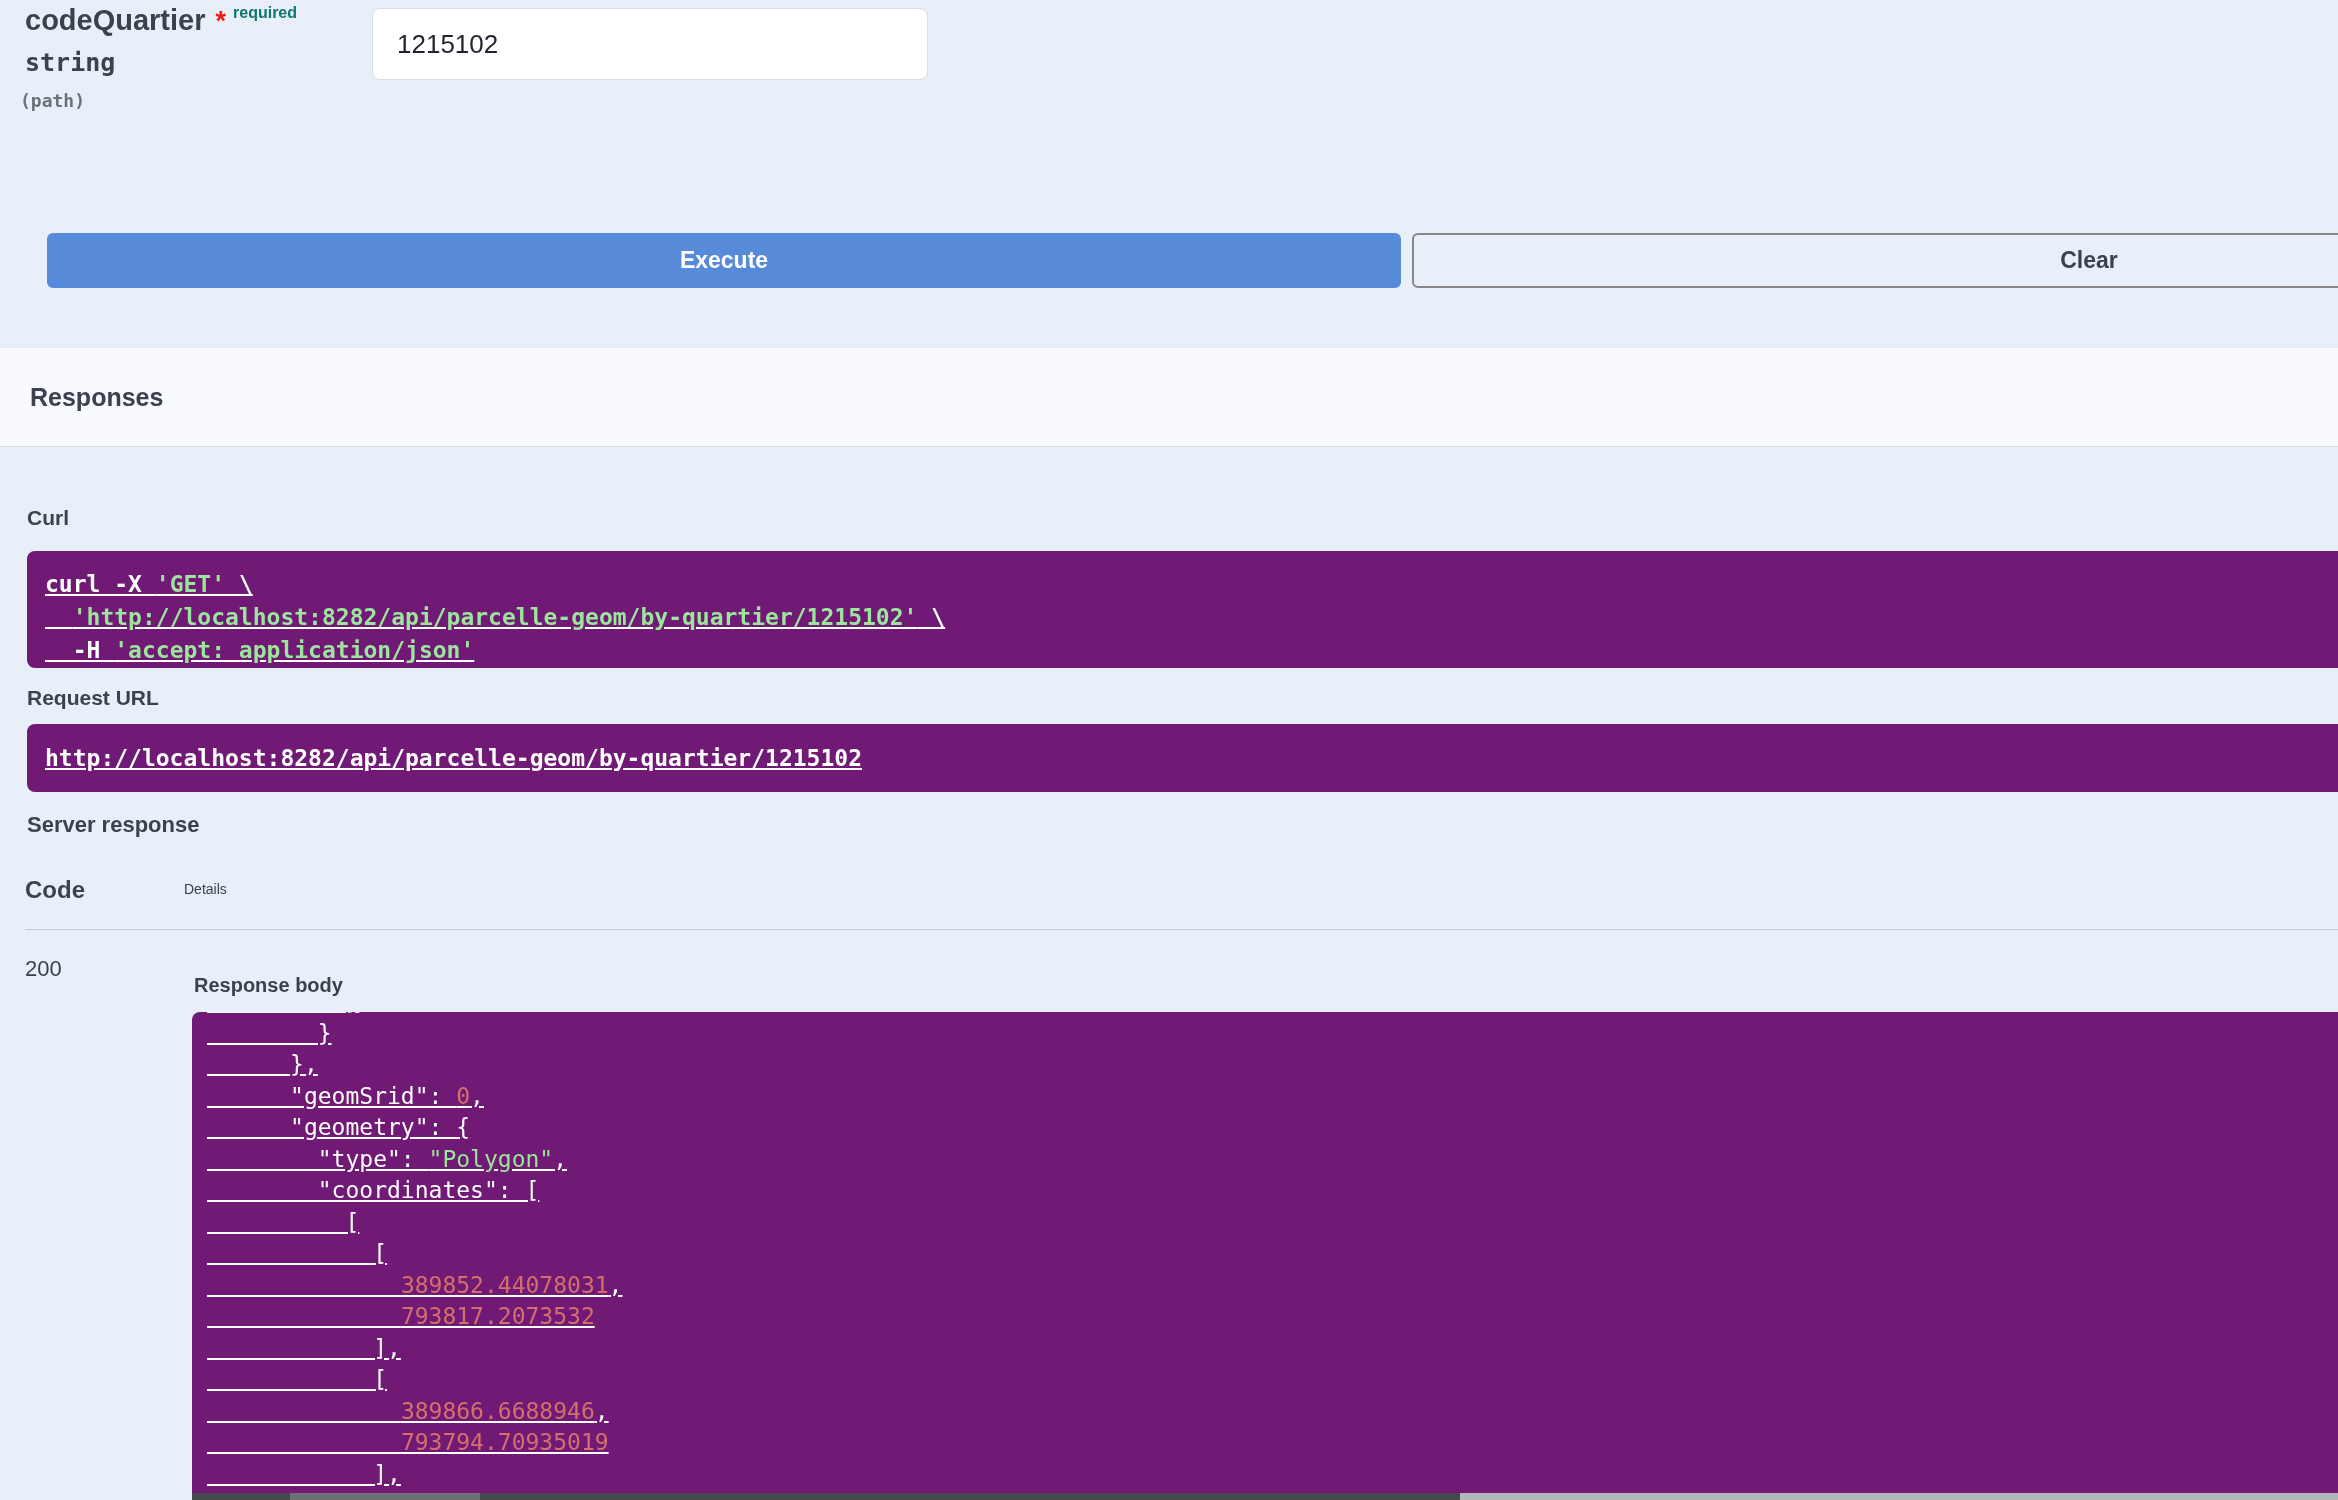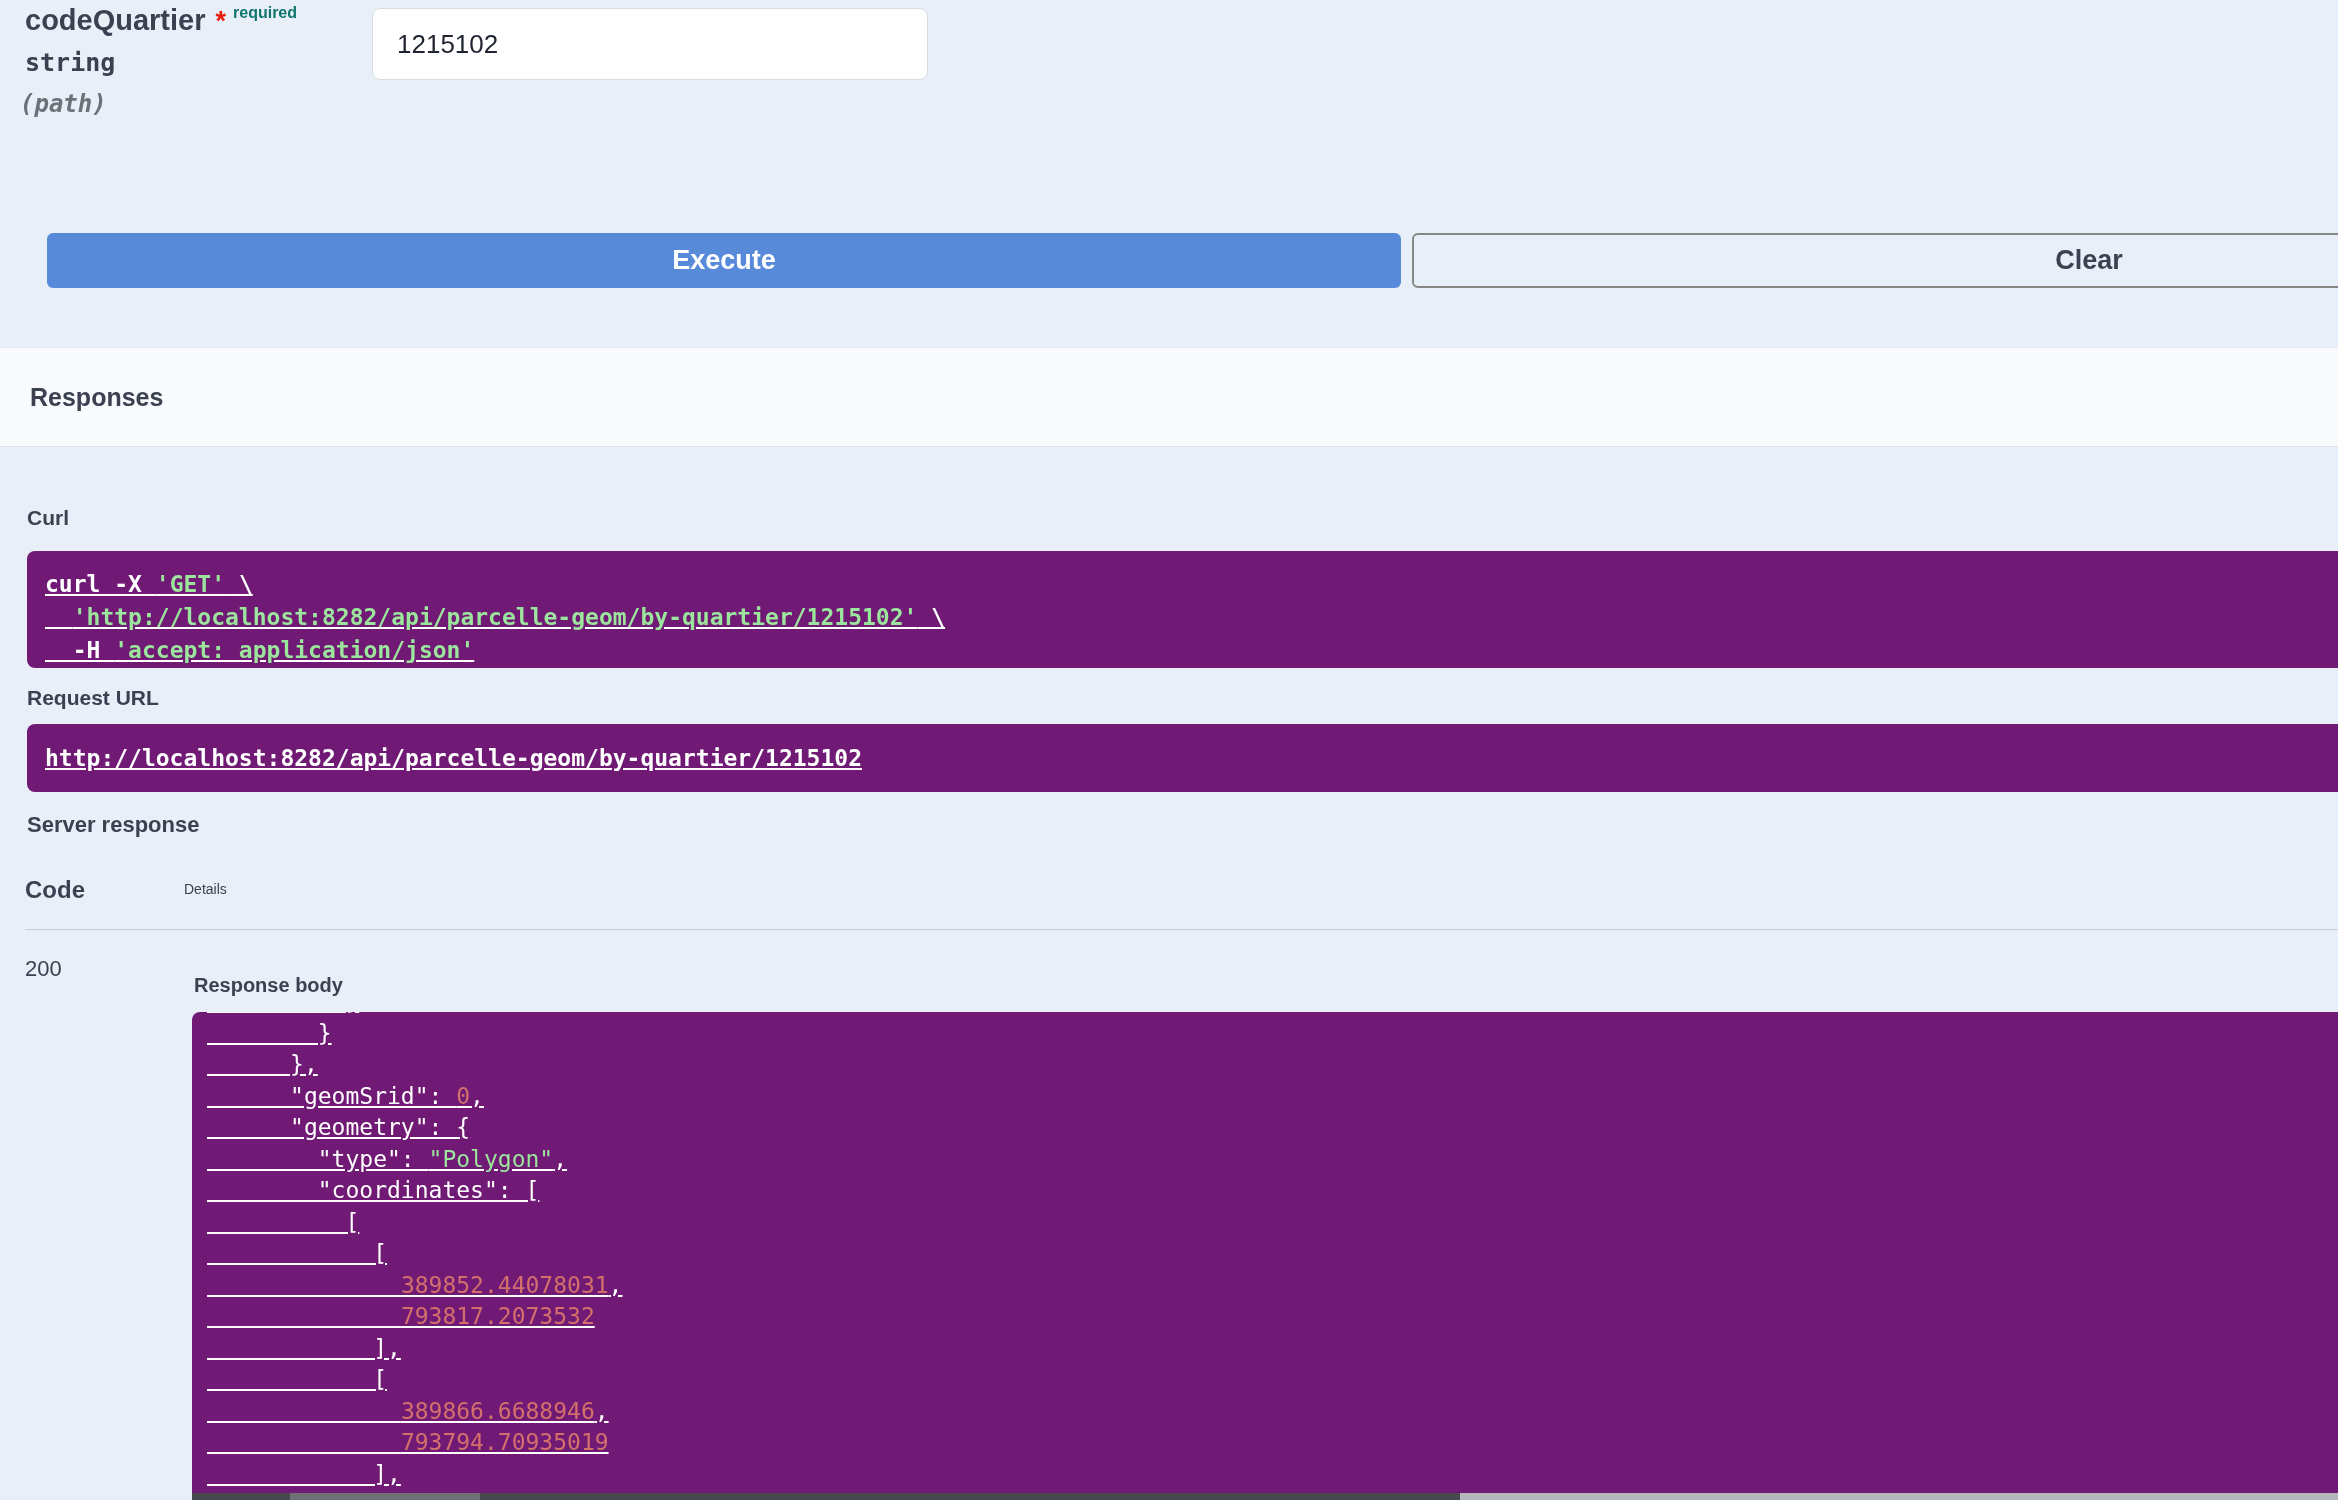--- a/index.html
+++ b/index.html
@@ -11,31 +11,31 @@
     color:#3b4151;
     overflow:hidden;
   }
   .abs { position:absolute; }
 
   
   .param-name-row { left:25px; top:4px; font-size:29px; font-weight:700; white-space:nowrap; }
   .req-star { color:#eb1c0c; font-size:27px; margin-left:10px; font-weight:700; }
   .req-label { color:#0f766e; font-size:16px; font-weight:600; position:relative; top:-12px; margin-left:7px; }
   .param-type { left:25px; top:48px; font-family:"DejaVu Sans Mono", monospace; font-weight:700; font-size:25px; }
-  .param-in   { left:20px; top:90px; font-family:"DejaVu Sans Mono", monospace; font-weight:700; font-style:italic; font-size:24px; color:#6d7178; }
+  .param-in   { left:20px; top:90px; font-family:"DejaVu Sans Mono", monospace; font-weight:700; font-size:18px; color:#6d7178; }
   .param-input {
     left:372px; top:8px; width:556px; height:72px;
     background:#ffffff; border:1px solid #d8dce3; border-radius:8px;
     padding:0 20px 0 24px; font-family:"Liberation Sans", sans-serif;
     font-size:26px; color:#1f2430; outline:none;
   }
 
   
   .btn { top:233px; height:55px; display:flex; align-items:center; justify-content:center;
-         font-size:27px; font-weight:700; border-radius:6px; cursor:pointer; }
+         font-size:23px; font-weight:700; border-radius:6px; cursor:pointer; }
   .btn-execute { left:47px; width:1354px; background:#578ad9; color:#ffffff; border:none; }
   .btn-clear   { left:1412px; width:1354px; background:transparent; color:#3b4151; border:2px solid #878787; }
 
   
   .responses-band { left:0; top:347px; width:2338px; height:100px;
     background:#f8fafd; border-top:1px solid #e5e9f0; border-bottom:1px solid #dde1e9;
     display:flex; align-items:center; }
   .responses-title { margin-left:30px; font-size:25px; font-weight:700; }
 
   

